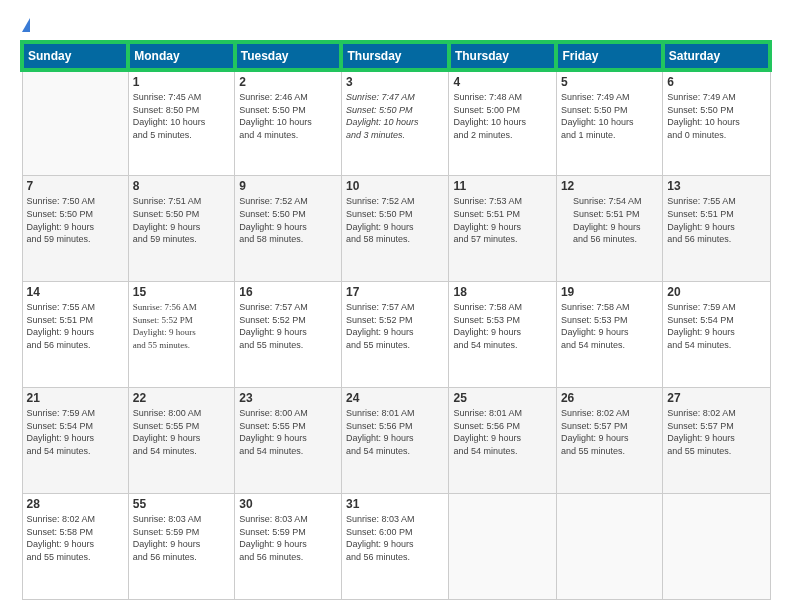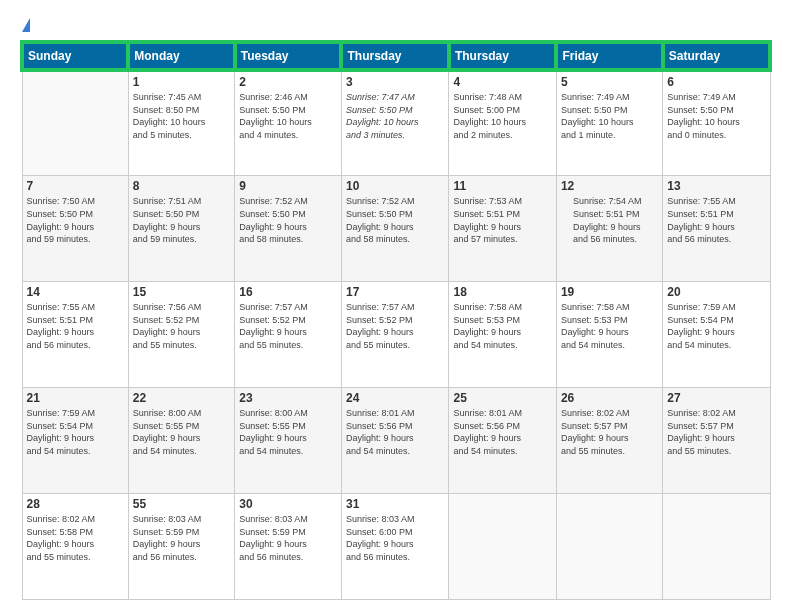--- a/index.html
+++ b/index.html
@@ -228,21 +228,21 @@
         <tr>
           <td>
             <div class="day-num">14</div>
             <div class="day-info" style="white-space: pre-line;">Sunrise: 7:55 AM
 Sunset: 5:51 PM
 Daylight: 9 hours
 and 56 minutes.</div>
           </td>
           <td>
             <div class="day-num">15</div>
-            <div class="day-info" style="white-space: pre-line;">Sunrise: 7:56 AM
+            <div class="day-info" style="white-space: pre-line; font-family: Liberation Serif, serif;">Sunrise: 7:56 AM
 Sunset: 5:52 PM
 Daylight: 9 hours
 and 55 minutes.</div>
           </td>
           <td>
             <div class="day-num">16</div>
             <div class="day-info" style="white-space: pre-line;">Sunrise: 7:57 AM
 Sunset: 5:52 PM
 Daylight: 9 hours
 and 55 minutes.</div>

